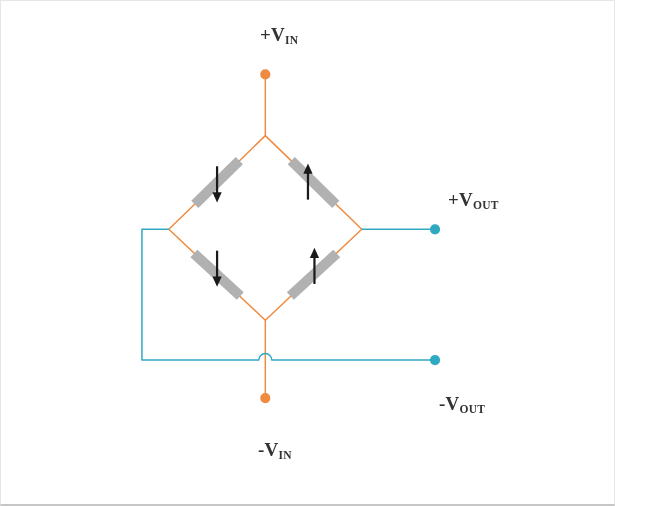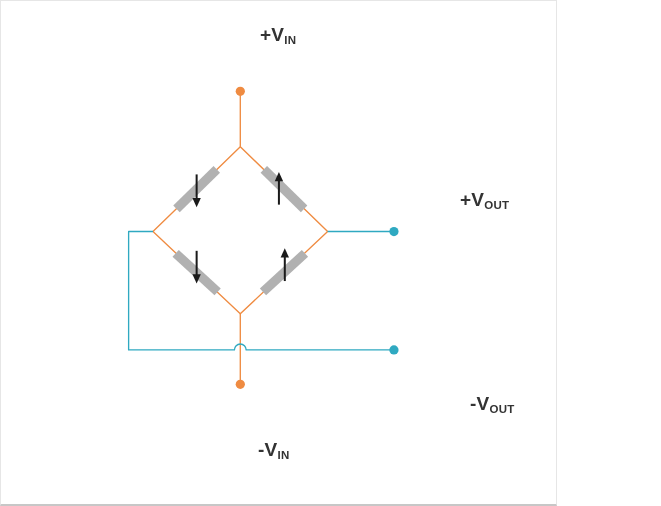--- a/index.html
+++ b/index.html
@@ -2,27 +2,27 @@
 <html><head>
 <meta charset="utf-8">
 <style>
   html, body {
     margin: 0;
     padding: 0;
     background: #ffffff;
   }
   .stage {
     position: relative;
-    width: 557px;
+    width: 615px;
     height: 506px;
     box-sizing: border-box;
     background: #ffffff;
     border: 1px solid #e6e6e6;
     border-bottom: 2px solid #c7c7c7;
-    font-family: Liberation Sans, sans-serif;
+    font-family: Liberation Serif, serif;
     overflow: hidden;
   }
   .stage svg {
     position: absolute;
     left: 0;
     top: 0;
     width: 100%;
     height: 100%;
     display: block;
   }
@@ -35,22 +35,22 @@
     white-space: nowrap;
     user-select: none;
   }
   .label .sub {
     font-size: 11.5px;
     position: relative;
     top: 3px;
     letter-spacing: 0.3px;
   }
   .label-vin-pos  { left: 259px; top: 23px;  }
-  .label-vout-pos { left: 459px; top: 188px; }
-  .label-vout-neg { left: 469px; top: 392px; }
+  .label-vout-pos { left: 447px; top: 188px; }
+  .label-vout-neg { left: 438px; top: 392px; }
   .label-vin-neg  { left: 257px; top: 438px; }
 </style>
 </head>
 <body>
 
 <div class="stage">
 
   <svg viewBox="0 0 661 506" aria-hidden="true">
 
     <path d="M285 61 L285 127" fill="none" stroke-width="1.6" stroke="#EF8B41"></path>

